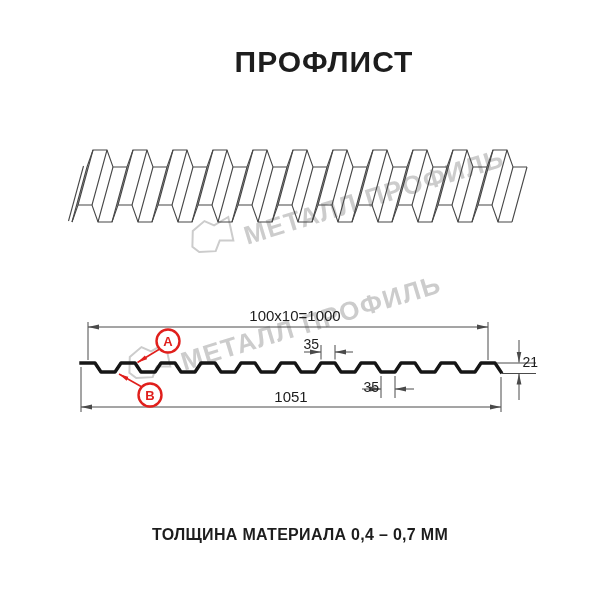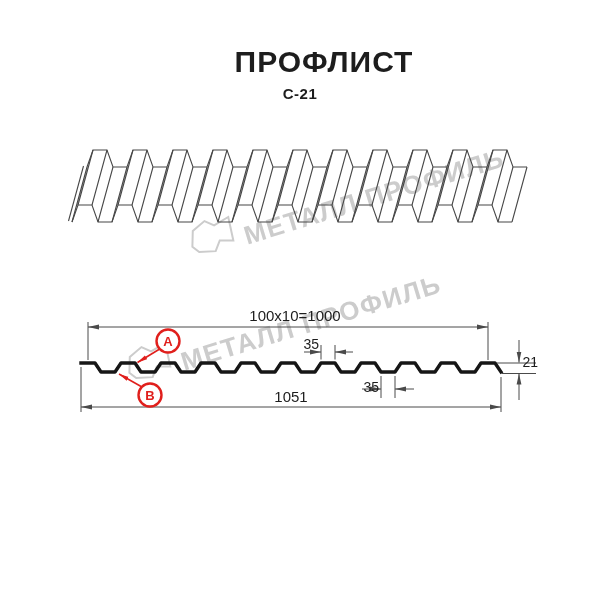--- a/index.html
+++ b/index.html
@@ -25,21 +25,20 @@
   .callout-line{stroke:var(--accent_red);stroke-width:1.6;}
   .wm-logo{fill:none;stroke:var(--watermark_gray);stroke-width:2;}
   .wm-text{font-size:26px;font-weight:700;letter-spacing:1.5px;fill:var(--watermark_gray);}
 </style>
 </head>
 <body>
 
 <div class="page">
 
   <div class="title">ПРОФЛИСТ</div>
-  <div class="subtitle">С-21</div>
 
   <svg class="scene" width="600" height="600" viewBox="0 0 600 600">
     <defs>
       <marker id="arrD" refX="11" refY="3" markerWidth="12" markerHeight="7" orient="auto-start-reverse" markerUnits="userSpaceOnUse">
         <path d="M0,0.6 L11,3 L0,5.4 Z" class="mfD"></path>
       </marker>
       <marker id="arrR" refX="10" refY="3" markerWidth="11" markerHeight="7" orient="auto-start-reverse" markerUnits="userSpaceOnUse">
         <path d="M0,0.8 L10,3 L0,5.2 Z" class="mfR"></path>
       </marker>
       <g id="wm-lockup">
@@ -95,13 +94,14 @@
     <g>
       <line class="callout-line" x1="160.5" y1="348.5" x2="137.5" y2="362.5" marker-end="url(#arrR)"></line>
       <line class="callout-line" x1="142" y1="387" x2="119" y2="374" marker-end="url(#arrR)"></line>
       <circle class="callout-circle" cx="168" cy="341" r="11.5"></circle>
       <text class="callout-letter" x="168" y="345.5" text-anchor="middle">A</text>
       <circle class="callout-circle" cx="150" cy="395" r="11.5"></circle>
       <text class="callout-letter" x="150" y="399.5" text-anchor="middle">B</text>
     </g>
   </svg>
 
+  <div class="footer">ТОЛЩИНА МАТЕРИАЛА 0,4 – 0,7 ММ</div>
 </div>
 
 </body></html>

